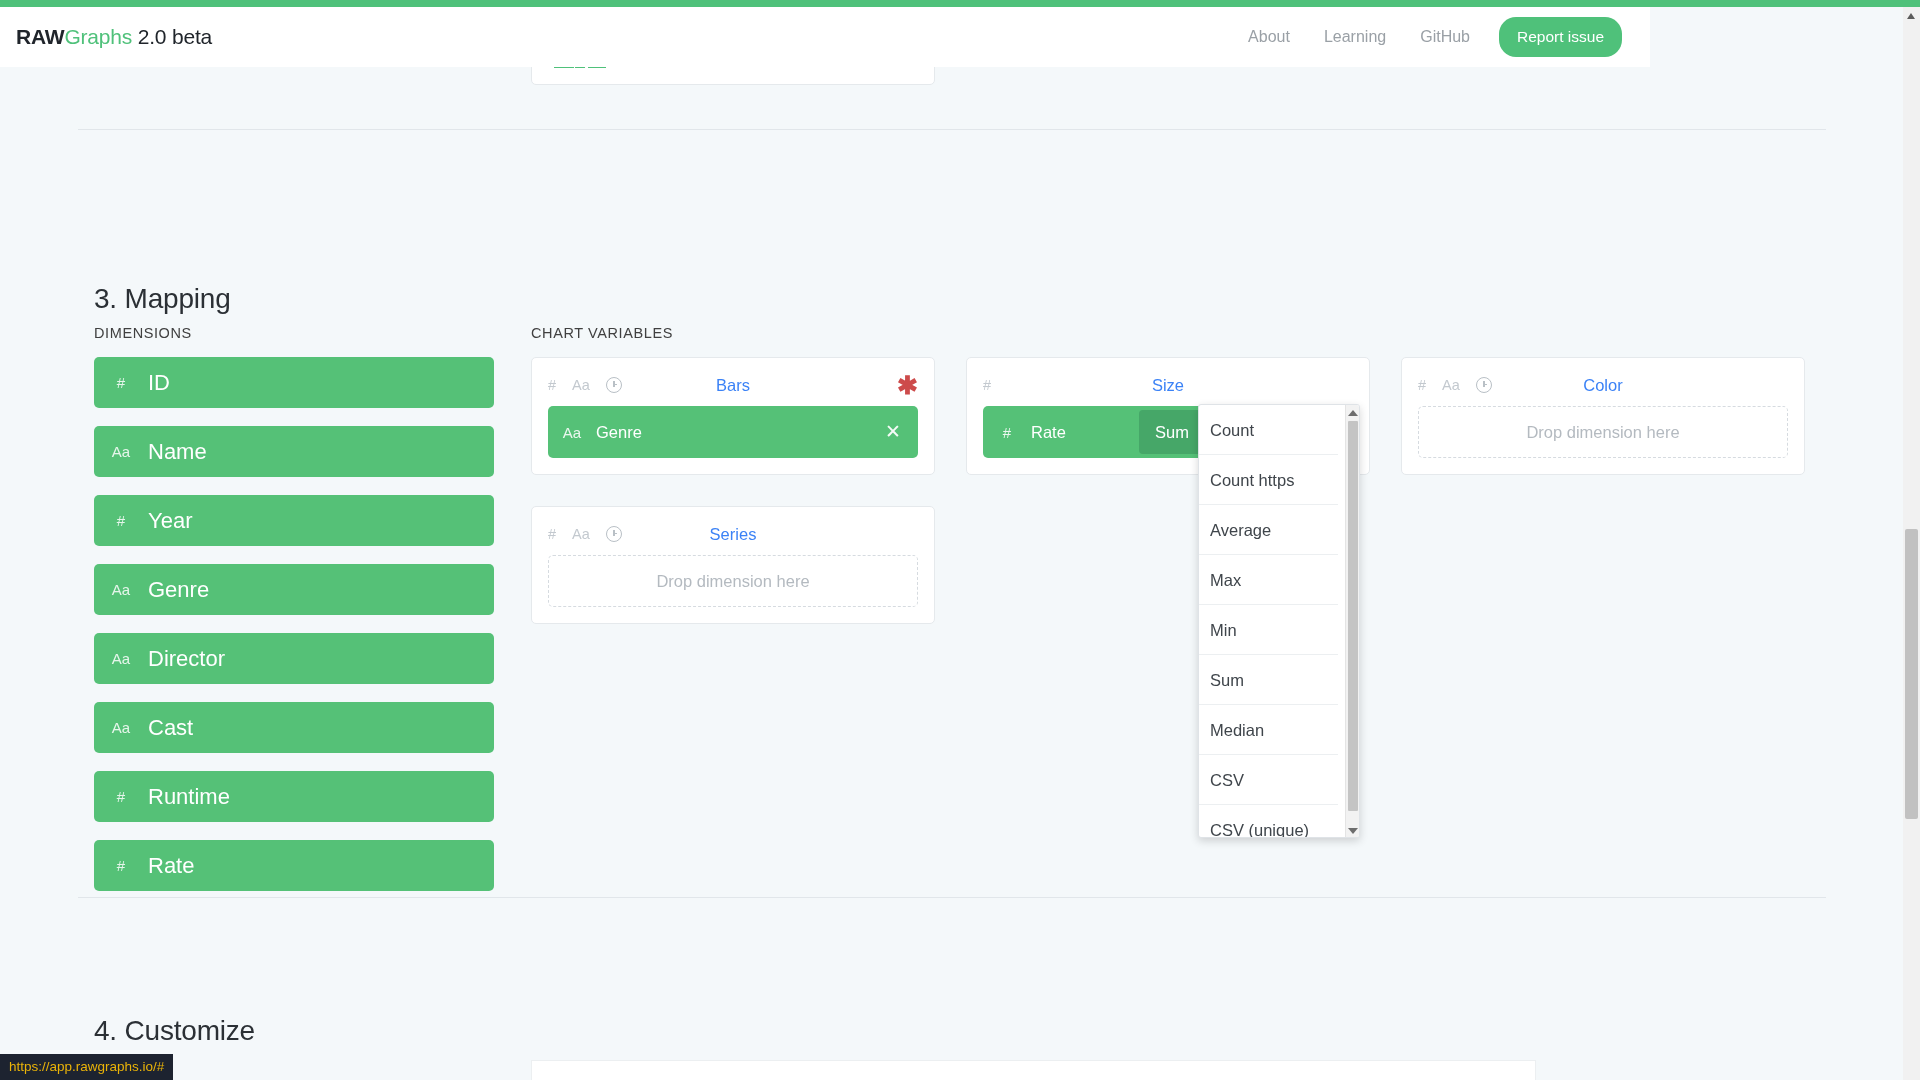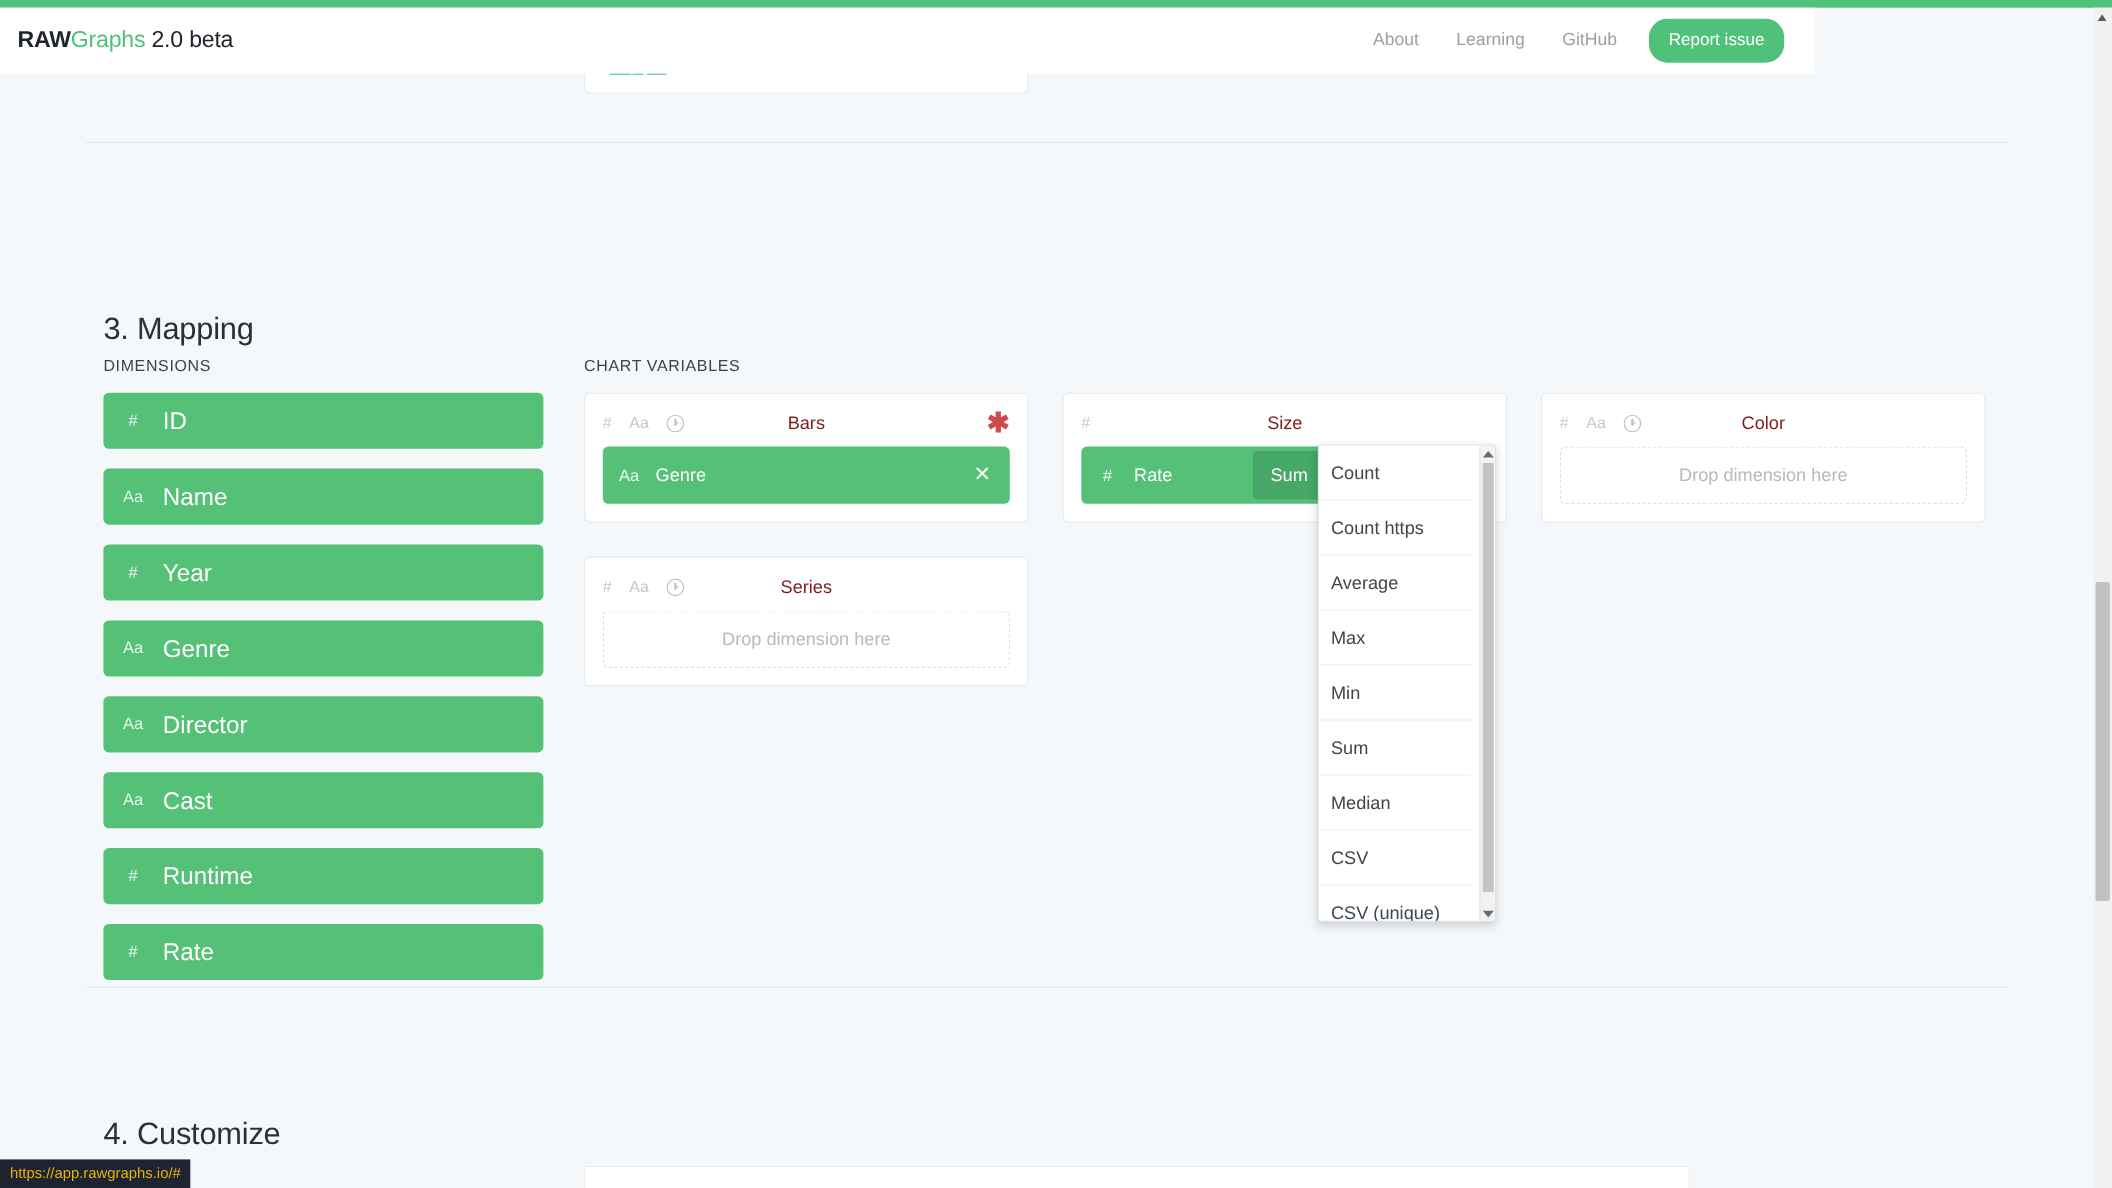--- a/index.html
+++ b/index.html
@@ -112,21 +112,21 @@
     width: 16px; height: 16px; border: 1.4px solid #b9c0c6; border-radius: 50%;
     position: relative; display: inline-block;
   }
   .cv-types .clk::before, .cv-types .clk::after {
     content: ""; position: absolute; background: #b9c0c6; left: 6.4px; top: 3px;
   }
   .cv-types .clk::before { width: 1.4px; height: 5.5px; }
   .cv-types .clk::after  { width: 1.4px; height: 3.6px; top: 7.4px; transform: rotate(-90deg); transform-origin: top left; }
   .cv-title {
     position: absolute; left: 0; right: 0; text-align: center;
-    font-size: 16.5px; color: #7f1d1d; pointer-events: none;
+    font-size: 16.5px; color: #3b82f6; pointer-events: none;
   }
   .cv-req {
     margin-left: auto; color: #cd4b4b; font-size: 25px; line-height: 14px;
     font-weight: bold; z-index: 2;
   }
   .dropzone {
     border: 1.5px dashed #d6dbe0; border-radius: 5px;
     height: 52px; display: flex; align-items: center; justify-content: center;
     color: #b4bac0; font-size: 16.5px;
   }

